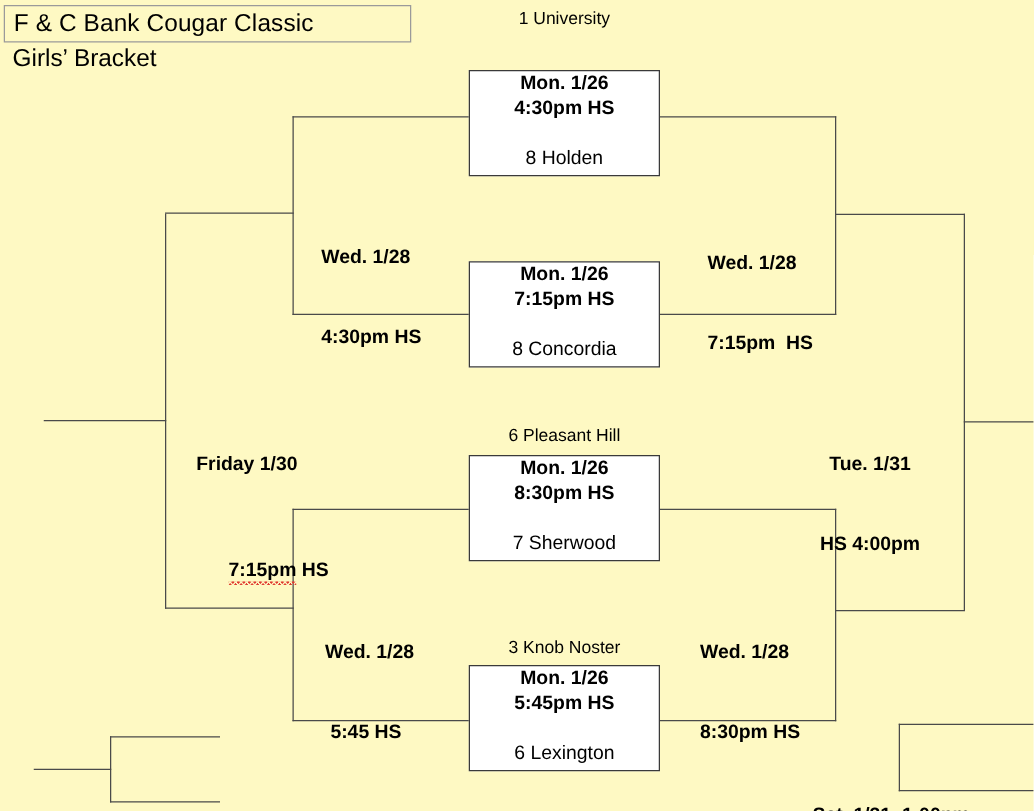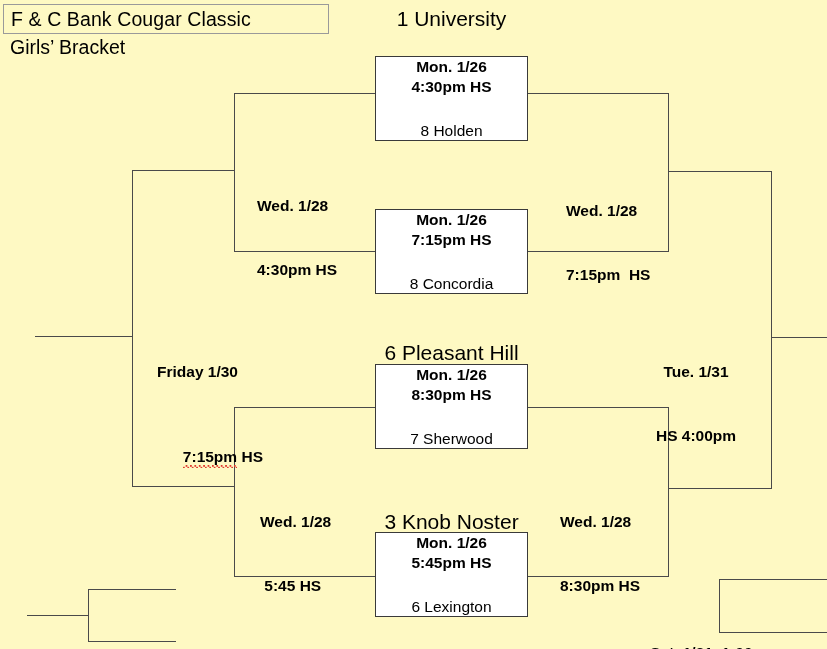--- a/index.html
+++ b/index.html
@@ -48,43 +48,43 @@
 
   
   .game-box {
     position: absolute;
     border: 1px solid #3a3a3a;
     box-sizing: border-box;
     background: #ffffff;
     display: flex;
     flex-direction: column;
     align-items: center;
-    justify-content: space-between;
+    justify-content: flex-start;
   }
   .game-time {
     font-size: 15.5px;
     font-weight: bold;
     line-height: 1.30;
     text-align: center;
     white-space: nowrap;
   }
   .seed-top {
     position: absolute;
-    font-size: 21px;
+    font-size: 14px;
     font-weight: normal;
     line-height: 1.22;
     text-align: center;
     white-space: nowrap;
   }
   .seed-bottom {
     font-size: 15.5px;
     font-weight: normal;
     text-align: center;
     white-space: nowrap;
-    margin-top: 4px;
+    margin-top: 21px;
   }
 
   
   .ln-v {
     position: absolute;
     width: 0;
     border-left: 1.4px solid #4a4a4a;
   }
   .ln-h {
     position: absolute;

